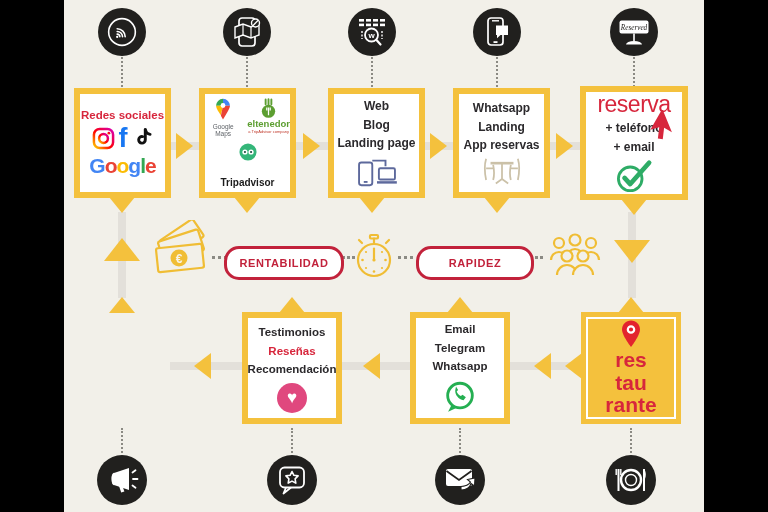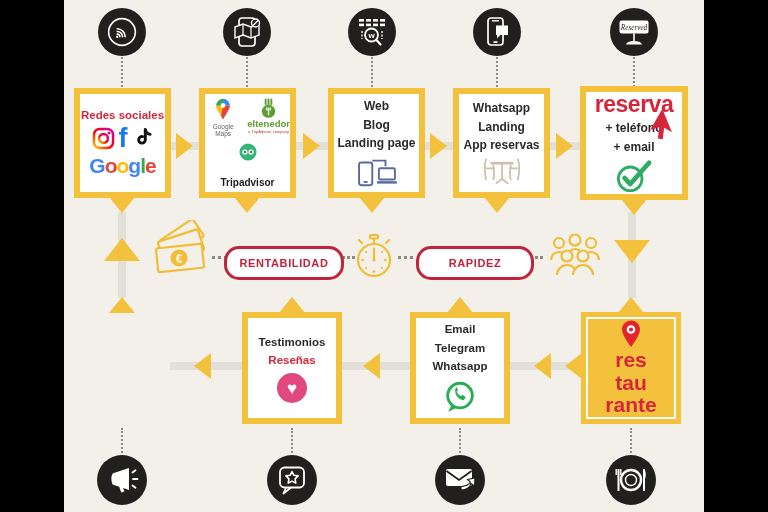--- a/index.html
+++ b/index.html
@@ -197,21 +197,21 @@
         <path d="M28 7 V25"></path>
         <path d="M28 25 l-7 5 M28 25 l7 5"></path>
         <path d="M10 2 q-3 10 0 24 M10 13 H18 M18 9 q2 10 0 17"></path>
         <path d="M46 2 q3 10 0 24 M38 13 H46 M38 9 q-2 10 0 17"></path>
       </g>
     </svg>
   </div>
   <div class="abs tail td" style="left:420px;top:197px"></div>
 
   <div class="abs box" style="left:516px;top:86px;width:108px;height:114px">
-    <div class="red" style="font-weight:700;font-size:23px;line-height:1;letter-spacing:-.5px">reserva</div>
+    <div class="red" style="font-weight:400;font-size:23px;line-height:1;letter-spacing:-.5px">reserva</div>
     <div class="l" style="margin-top:3px">+ teléfono</div>
     <div class="l">+ email</div>
     <svg width="40" height="34" viewBox="0 0 40 36" style="margin-top:2px">
       <circle cx="16" cy="21" r="12.5" fill="none" stroke="#2eac66" stroke-width="3"></circle>
       <path d="M10 20 L16 26.5 L36 4" fill="none" stroke="#2eac66" stroke-width="5" stroke-linecap="round" stroke-linejoin="round"></path>
     </svg>
   </div>
   <div class="abs tail td" style="left:557px;top:199px"></div>
   <svg class="abs" style="left:586px;top:110px;z-index:6" width="36" height="36" viewBox="0 0 36 36">
     <path d="M4 2 L4 26 L10.5 19.5 L15 30 L19.5 28 L15 17.5 L24 17.5 Z" fill="#d7263c" transform="rotate(30 14 16)"></path>
@@ -279,20 +279,21 @@
   <div class="abs al" style="left:299px;top:353px"></div>
   <div class="abs al" style="left:470px;top:353px"></div>
   <div class="abs tail" style="left:501px;top:353px;border-top:13px solid transparent;border-bottom:13px solid transparent;border-right:17px solid var(--yellow)"></div>
 
   <div class="abs tail tu" style="left:45px;top:297px"></div>
 
   <div class="abs tail tu" style="left:215px;top:297px"></div>
   <div class="abs box" style="left:178px;top:312px;width:100px;height:112px">
     <div class="ls">Testimonios</div>
     <div class="ls red">Reseñas</div>
+    <div class="ls">Recomendación</div>
     <div class="heartc" style="margin-top:4px">
       <span>♥</span>
     </div>
   </div>
 
   <div class="abs tail tu" style="left:383px;top:297px"></div>
   <div class="abs box" style="left:346px;top:312px;width:100px;height:112px">
     <div class="ls">Email</div>
     <div class="ls">Telegram</div>
     <div class="ls">Whatsapp</div>

